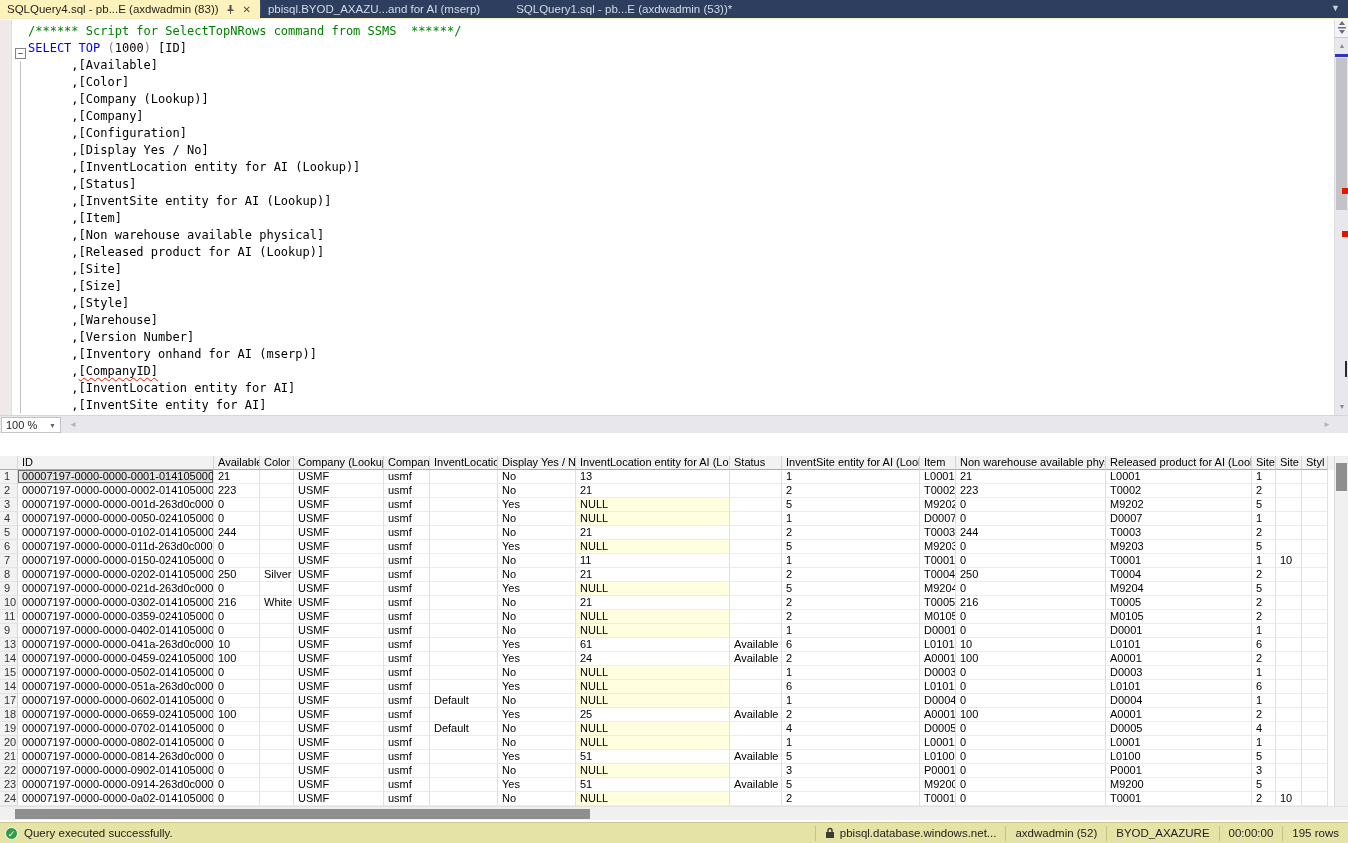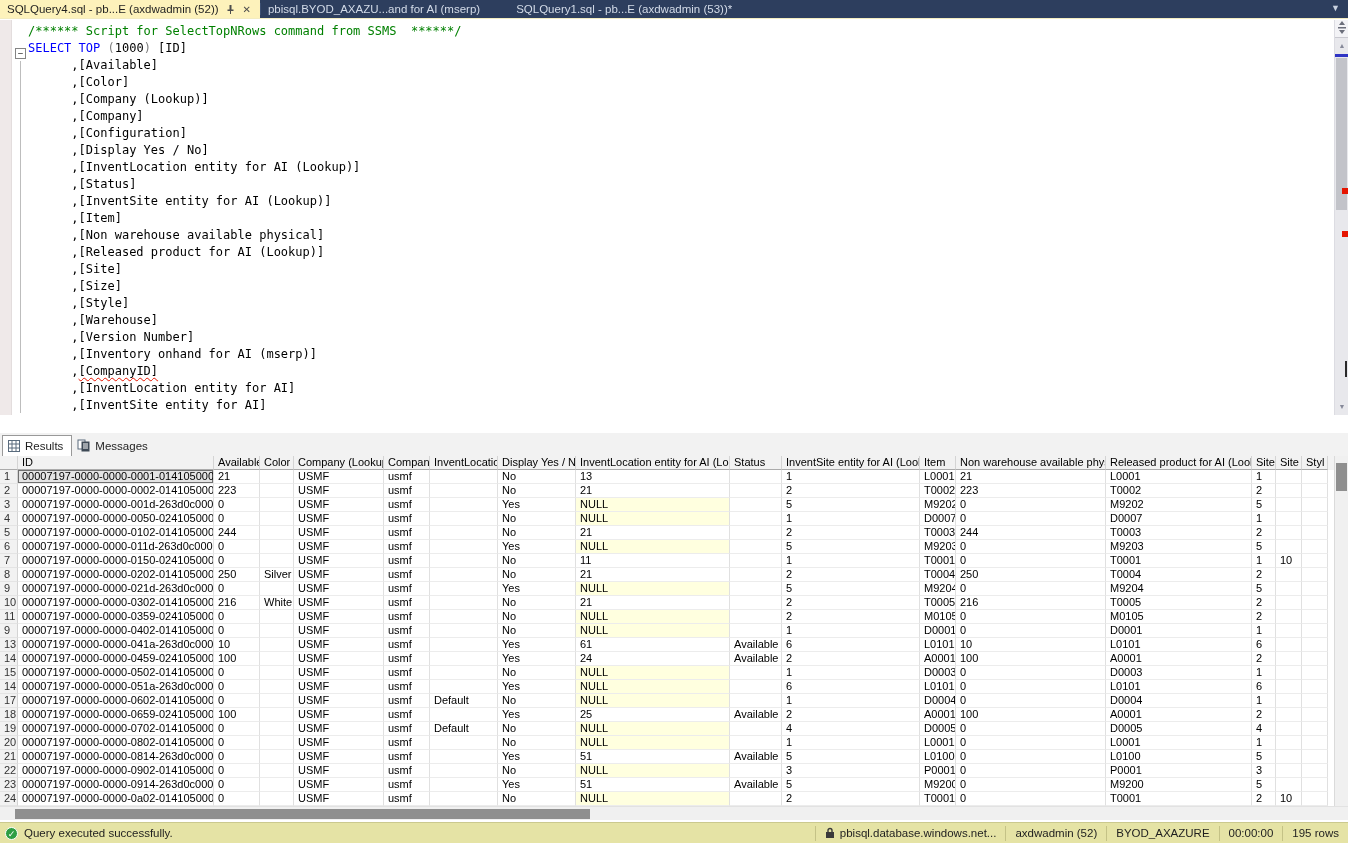--- a/index.html
+++ b/index.html
@@ -111,21 +111,21 @@
     border-left:1px solid #c4c286; white-space:nowrap; }
   .st-lock { margin-right:5px; }
 </style>
 </head>
 <body>
 
 <div class="app">
 
   <div class="tabbar">
     <div class="dtab active">
-      <span class="tlabel">SQLQuery4.sql - pb...E (axdwadmin (52))</span>
+      <span class="tlabel">SQLQuery4.sql - pb...E (axdwadmin (83))</span>
       <svg class="pin" viewBox="0 0 11 11">
         <rect x="4.5" y="1" width="2" height="5" fill="#4d4d4d"></rect>
         <rect x="2.5" y="5.5" width="6" height="1.5" fill="#4d4d4d"></rect>
         <rect x="5" y="7" width="1" height="3" fill="#4d4d4d"></rect>
       </svg>
       <span class="close">✕</span>
     </div>
     <div class="dtab-sep"></div>
     <div class="dtab">
       <span class="tlabel">pbisql.BYOD_AXAZU...and for AI (mserp)</span>
@@ -154,43 +154,29 @@
       <div class="sb-arrow" style="top:19px;">▲</div>
       <div class="caret-mark"></div>
       <div class="ed-vthumb"></div>
       <div class="err-mark" style="top:168px;"></div>
       <div class="err-mark" style="top:211px;"></div>
       <div class="cursor-mark"></div>
       <div class="sb-arrow" style="top:380px;">▼</div>
     </div>
   </div>
 
-
-  <div class="rstrip">
-    <div class="rtab active">
-      <svg class="ricon" width="12" height="12" viewBox="0 0 12 12">
-        <rect x="0.5" y="0.5" width="11" height="11" fill="#fff" stroke="#5a6b7d"></rect>
-        <line x1="0.5" y1="4" x2="11.5" y2="4" stroke="#5a6b7d"></line>
-        <line x1="0.5" y1="8" x2="11.5" y2="8" stroke="#5a6b7d"></line>
-        <line x1="4" y1="0.5" x2="4" y2="11.5" stroke="#5a6b7d"></line>
-        <line x1="8" y1="0.5" x2="8" y2="11.5" stroke="#5a6b7d"></line>
-      </svg>
-      <span>Results</span>
-    </div>
-    <div class="rtab">
-      <svg class="ricon" width="13" height="13" viewBox="0 0 13 13">
-        <rect x="1" y="1" width="7" height="9" fill="#fff" stroke="#5a6b7d"></rect>
-        <rect x="5" y="3" width="7" height="9" fill="#3e4a56" stroke="#3e4a56"></rect>
-        <line x1="6" y1="5" x2="11" y2="5" stroke="#fff"></line>
-        <line x1="6" y1="7" x2="11" y2="7" stroke="#fff"></line>
-        <line x1="6" y1="9" x2="11" y2="9" stroke="#fff"></line>
-      </svg>
-      <span>Messages</span>
-    </div>
+  <div class="ed-bottom">
+    <div class="zoom-select">
+      <span>100 %</span>
+      <span class="dd">▼</span>
+    </div>
+    <div class="h-arrow" style="left:66px;">◄</div>
+    <div class="h-arrow" style="left:1320px;">►</div>
   </div>
+
 
   <div class="grid">
     <div class="ghead-row">
       <div class="gcell ghead gcorner"></div>
     <div class="gcell ghead" style="width: 196px;">ID</div>
         <div class="gcell ghead" style="width: 46px;">Available</div>
         <div class="gcell ghead" style="width: 34px;">Color</div>
         <div class="gcell ghead" style="width: 90px;">Company (Lookup)</div>
         <div class="gcell ghead" style="width: 46px;">Company</div>
         <div class="gcell ghead" style="width: 68px;">InventLocation</div>

